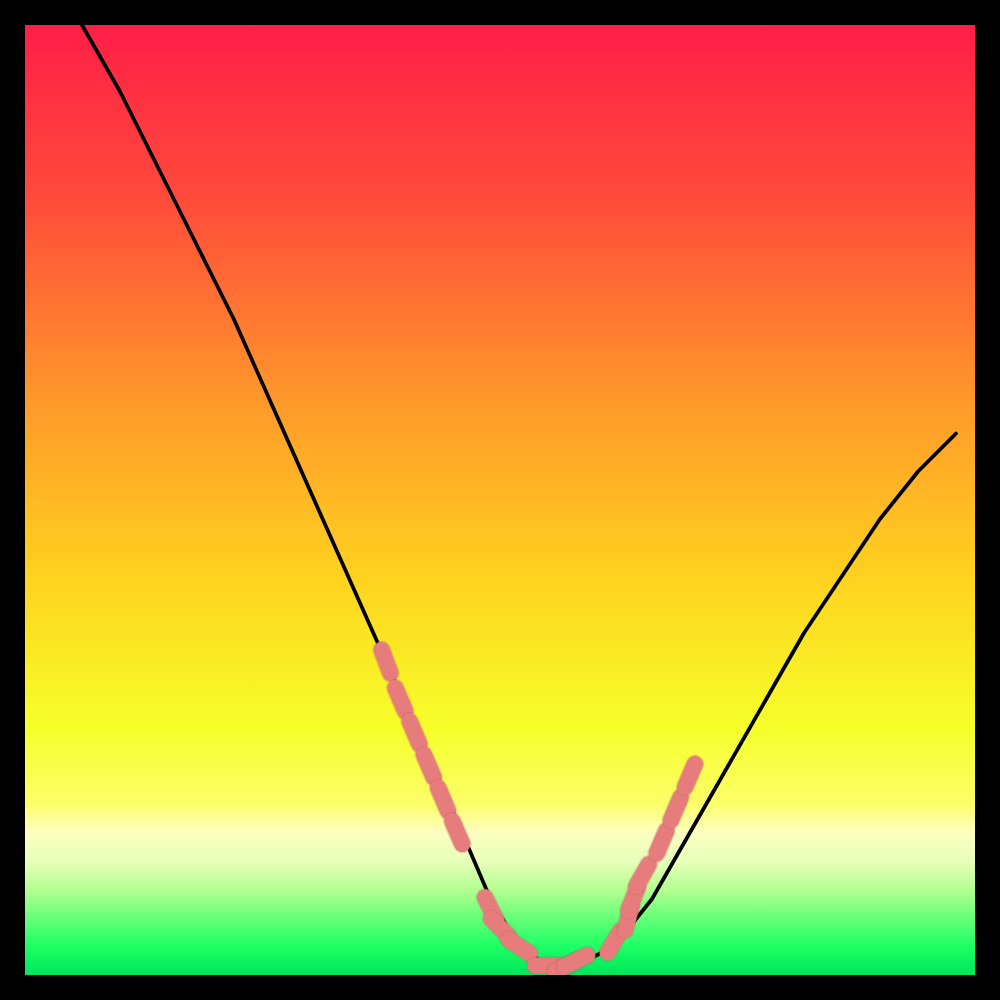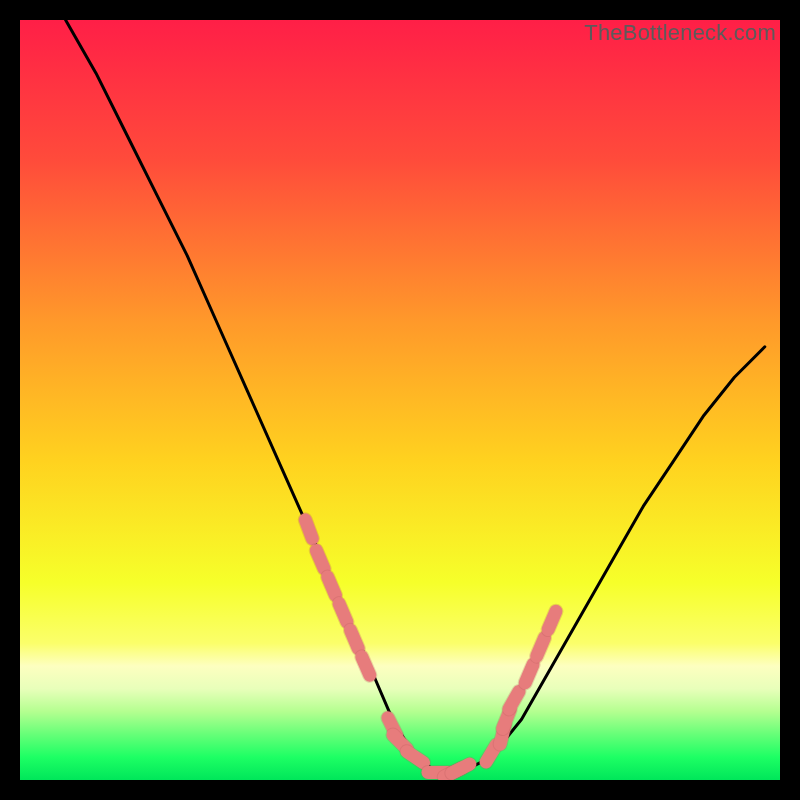--- a/index.html
+++ b/index.html
@@ -99,14 +99,13 @@
         <line x1="489.04" y1="688.88" x2="498.96" y2="671.52" stroke="#e77c7c" stroke-width="13" stroke-linecap="round"></line>
         <line x1="505.26" y1="662.79" x2="513.14" y2="644.41" stroke="#b85a5a" stroke-width="15" stroke-linecap="round" opacity="0.25"></line>
         <line x1="505.26" y1="662.79" x2="513.14" y2="644.41" stroke="#e77c7c" stroke-width="13" stroke-linecap="round"></line>
         <line x1="516.66" y1="636.19" x2="524.54" y2="617.81" stroke="#b85a5a" stroke-width="15" stroke-linecap="round" opacity="0.25"></line>
         <line x1="516.66" y1="636.19" x2="524.54" y2="617.81" stroke="#e77c7c" stroke-width="13" stroke-linecap="round"></line>
         <line x1="535.94" y1="591.21" x2="528.06" y2="609.59" stroke="#b85a5a" stroke-width="15" stroke-linecap="round" opacity="0.25"></line>
         <line x1="535.94" y1="591.21" x2="528.06" y2="609.59" stroke="#e77c7c" stroke-width="13" stroke-linecap="round"></line>
       </g>
   </svg>
 
-  <div class="watermark">TheBottleneck.com</div>
 </div>
 
 </body></html>

